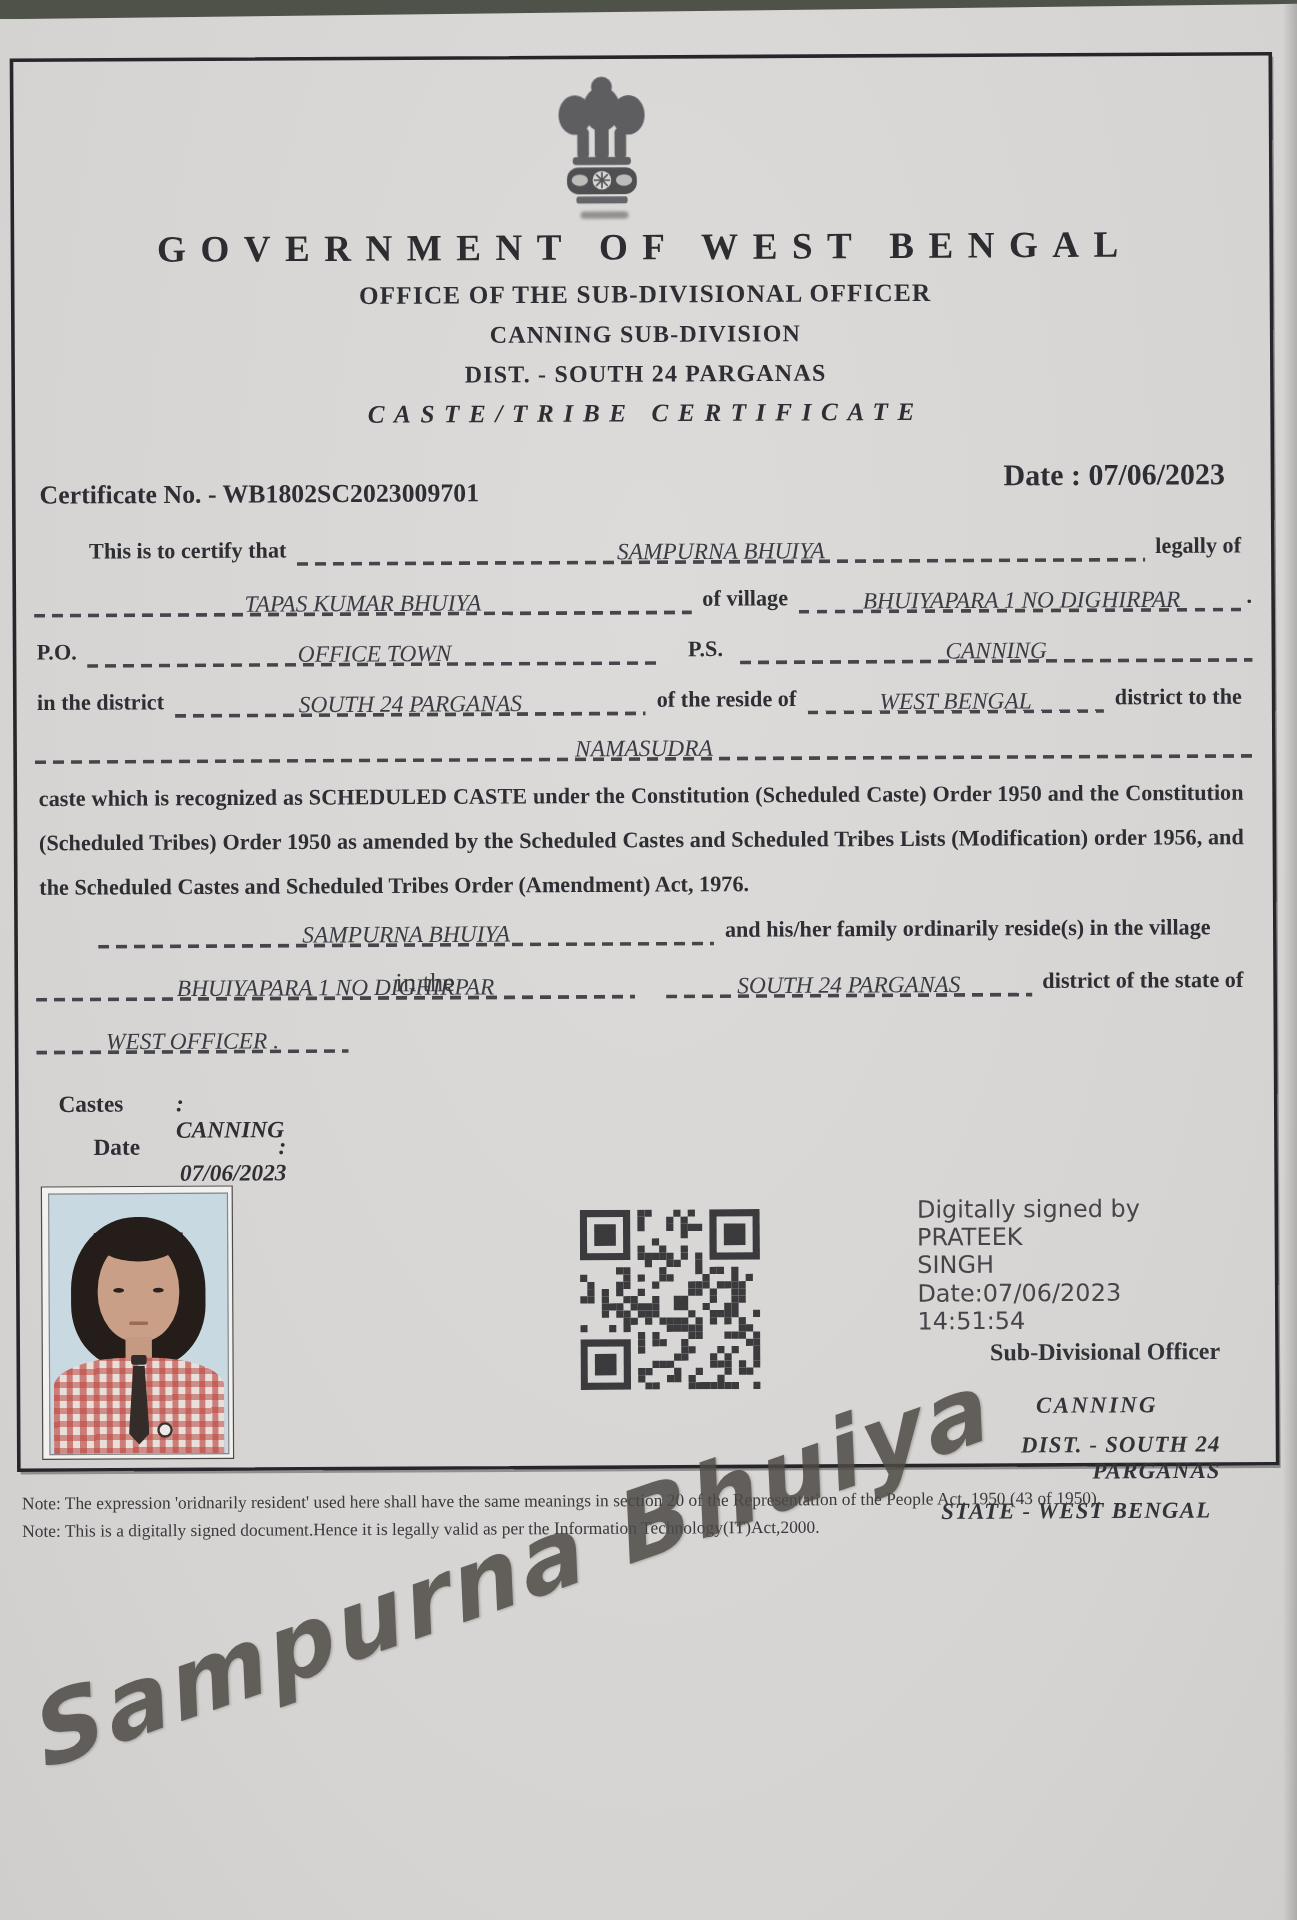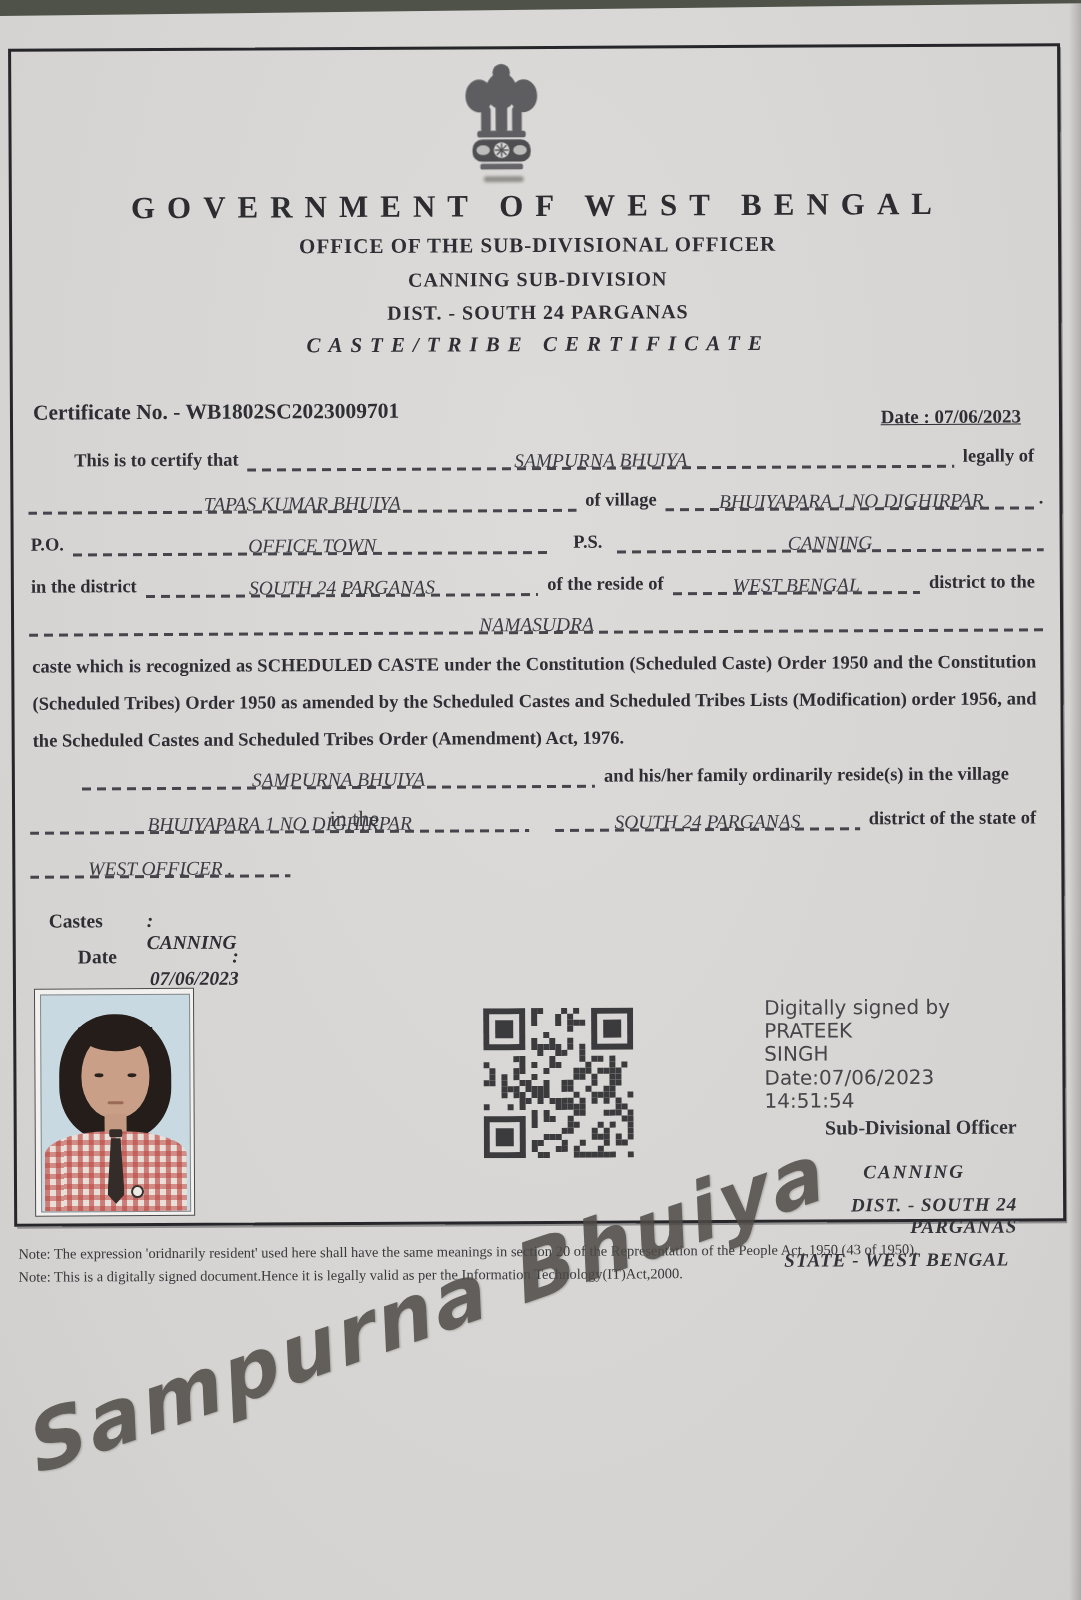--- a/index.html
+++ b/index.html
@@ -21,21 +21,21 @@
     background:#6a6a66;filter:blur(1.4px);opacity:.65;}
   
   .h-gov{position:absolute;left:0;top:188px;width:100%;text-align:center;font-weight:bold;
     font-size:31px;letter-spacing:12px;color:#2c2c31;}
   .h-sub1{position:absolute;left:0;top:233px;width:100%;text-align:center;font-weight:bold;font-size:21px;letter-spacing:1px;}
   .h-sub2{position:absolute;left:0;top:268px;width:100%;text-align:center;font-weight:bold;font-size:20px;letter-spacing:1px;}
   .h-sub3{position:absolute;left:0;top:301px;width:100%;text-align:center;font-weight:bold;font-size:20px;letter-spacing:1px;}
   .h-title{position:absolute;left:0;top:332px;width:100%;text-align:center;font-weight:bold;font-style:italic;
     font-size:21px;letter-spacing:8px;}
   .cert-no{position:absolute;left:35px;top:398px;font-weight:bold;font-size:21.5px;}
-  .cert-date{position:absolute;right:58px;top:408px;font-weight:bold;font-size:19px;text-decoration:underline;}
+  .cert-date{position:absolute;right:58px;top:385px;font-weight:bold;font-size:25px;}
   
   .row{position:absolute;left:30px;right:36px;display:flex;align-items:flex-end;font-size:18.5px;height:30px;}
   .lbl{white-space:nowrap;padding:0 9px 1px;font-weight:bold;}
   .fill{flex:1;position:relative;display:flex;justify-content:center;align-items:flex-end;min-height:26px;
     background-image:repeating-linear-gradient(to right,#45454b 0 9px,rgba(0,0,0,0) 9px 15px);
     background-size:100% 3px;background-position:0 100%;background-repeat:no-repeat;}
   .val{font-style:italic;font-size:19.5px;color:#3c3c44;white-space:nowrap;transform:translateY(2px);}
   .overlap-lbl{position:absolute;right:150px;bottom:1px;font-weight:normal;font-style:normal;
     font-size:22px;color:#2e2e34;opacity:.9;}
   .para{position:absolute;left:33px;right:44px;top:646px;font-weight:bold;font-size:18.5px;

